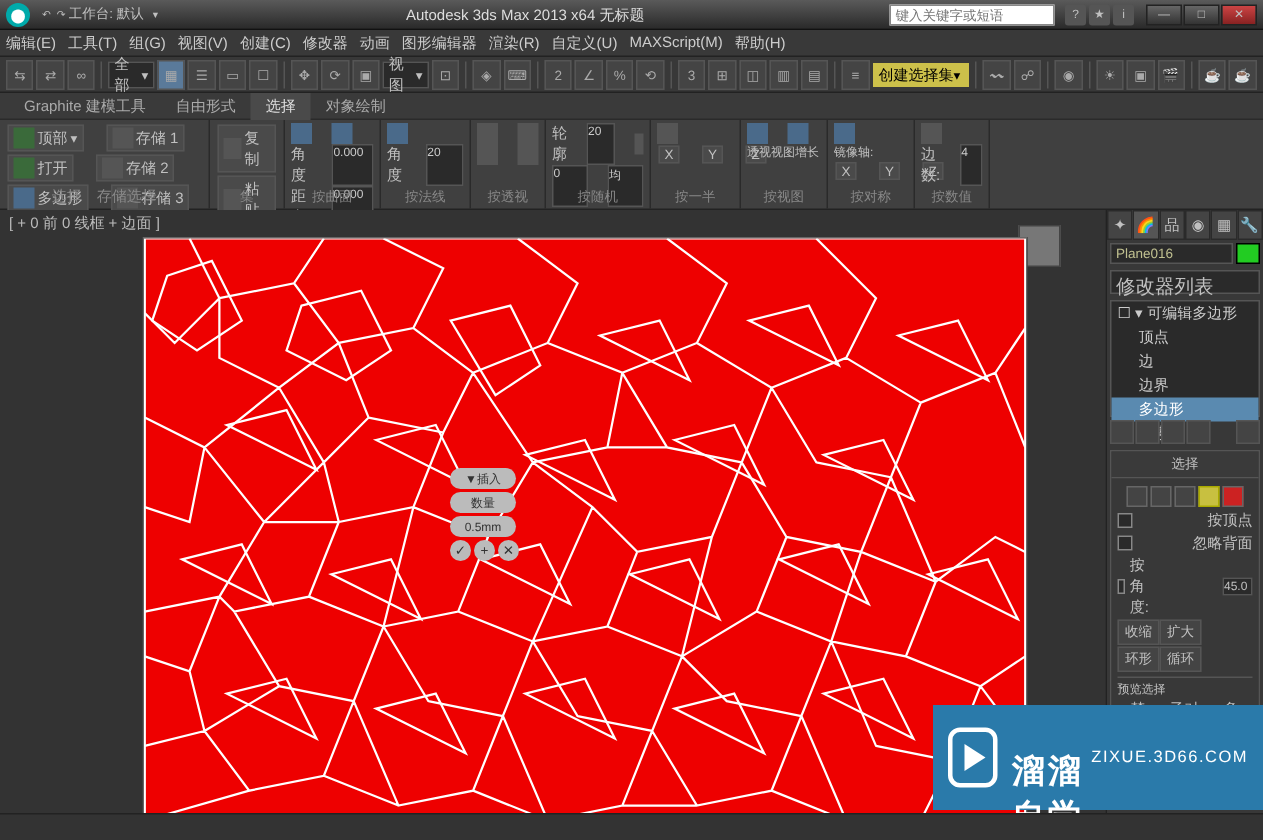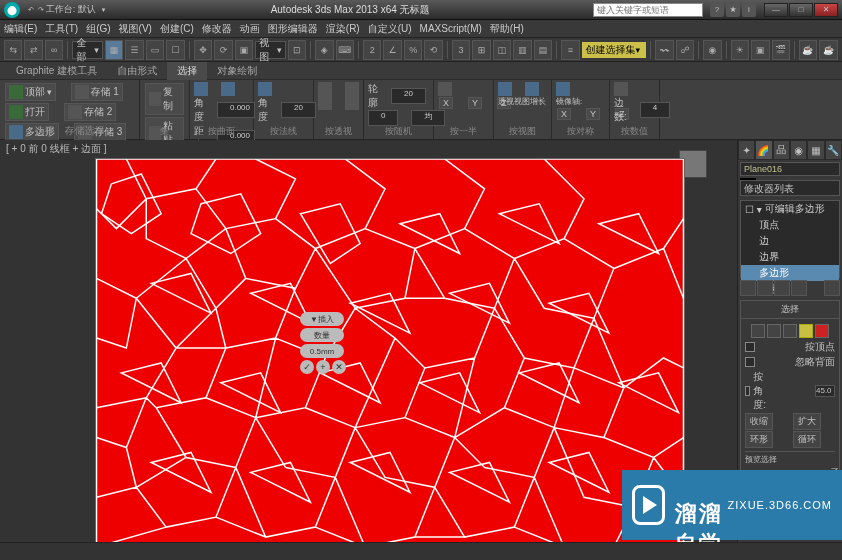--- a/index.html
+++ b/index.html
@@ -26,56 +26,56 @@
 .rtab { padding:2px 10px; font-size:10px; color:#aaa; }
 .rtab.active { background:#4a4a4a; color:#ddd; }
 .ribbon { height:60px; background:#404040; display:flex; border-bottom:1px solid #222;}
 .rgroup { border-right:1px solid #2a2a2a; padding:2px 4px; display:flex; flex-direction:column; position:relative; }
 .rgroup-label { position:absolute; bottom:1px; left:0; right:0; text-align:center; font-size:9px; color:#888; }
 .rbtn { font-size:9px; background:#4a4a4a; border:1px solid #555; padding:1px 3px; margin:1px; display:flex; align-items:center; gap:2px; }
 .ricon { width:14px; height:14px; background:#555; display:inline-block; }
 .ricon.g { background:#3a6a3a; }
 .ricon.b { background:#4a6a8a; }
 .rrow { display:flex; align-items:center; gap:13px; }
-.spin { width:38px; height:16px; background:#2a2a2a; border:1px solid #555; font-size:8px; color:#ccc; padding:0 12px; }
+.spin { width:38px; height:28px; background:#2a2a2a; border:1px solid #555; font-size:8px; color:#ccc; padding:0 0; }
 .workspace { display:flex; height:410px; background:#2a2a2a; }
 .vp-area { flex:1; position:relative; background:#333; }
 .vp-label { position:absolute; top:2px; left:6px; font-size:10px; color:#bbb; }
 .vp-canvas { position:absolute; top:18px; left:95px; width:590px; height:390px; background:#000; border:1px solid #666; }
 .voronoi { width:100%; height:100%; }
 .vp-cube { position:absolute; top:10px; right:30px; width:28px; height:28px; background:#777; border:1px solid #444; }
 .vp-gizmo { position:absolute; top:170px; left:300px; }
 .giz-pill { width:44px; height:14px; background:#bbb; border-radius:7px; margin:2px 0; font-size:8px; color:#333; display:flex; align-items:center; justify-content:center; }
 .giz-row { display:flex; gap:2px; }
 .giz-circ { width:14px; height:14px; border-radius:50%; background:#bbb; font-size:9px; display:flex; align-items:center; justify-content:center; color:#333; }
 .cmdpanel { width:105px; background:#383838; border-left:1px solid #222; display:flex; flex-direction:column; }
 .cmd-tabs { display:flex; height:20px; }
 .cmd-tab { flex:1; background:#444; border:1px solid #2a2a2a; display:flex; align-items:center; justify-content:center; font-size:10px; }
-.name-row { display:flex; height:18px; padding:2px; gap:2px;flex-direction:column; }
+.name-row { display:flex; height:18px; padding:2px; gap:2px; }
 .name-field { flex:1; background:#2a2a2a; border:1px solid #555; font-size:9px; padding:1px 3px; color:#c0c090; }
 .color-swatch { width:16px; height:14px; background:#2c2; border:1px solid #000; }
-.mod-combo { margin:2px; height:16px; background:#2a2a2a; border:1px solid #555; font-size:10px; padding:1px 3px; }
+.mod-combo { margin:2px; height:16px; background:#2a2a2a; border:1px solid #555; font-size:13px; padding:1px 3px; }
 .mod-grid { display:grid; grid-template-columns:1fr 1fr; margin:1px 2px; }
 .mod-cell { border:1px solid #555; background:#444; font-size:8px; padding:1px 2px; text-align:center; color:#aaa; }
 .mod-stack { margin:2px; border:1px solid #555; background:#2a2a2a; height:78px; font-size:9px; }
 .stack-item { padding:1px 4px; display:flex; align-items:center; gap:3px; color:#ccc; }
 .stack-item.sel { background:#5a8ab0; color:#fff; }
 .stack-item.top { color:#ccc; }
 .stack-icons { display:flex; height:18px; padding:0 2px; gap:1px; }
 .stack-ico { width:16px; height:16px; background:#444; border:1px solid #555; }
 .rollout { margin:2px; border:1px solid #555; }
 .rollout-hdr { background:#3a3a3a; font-size:9px; padding:2px 4px; text-align:center; border-bottom:1px solid #555; }
 .rollout-body { padding:3px 4px; font-size:9px; background:#383838; }
 .chk { display:flex; align-items:center; gap:3px; margin:1px 0; font-size:9px;justify-content:space-between; }
 .chk-box { width:10px; height:10px; border:1px solid #888; background:#2a2a2a; }
 .sel-icons { display:flex; gap:2px; margin:2px 0; justify-content:center; }
 .sel-ico { width:14px; height:14px; border:1px solid #666; background:#444; }
 .sel-ico.active { background:#c8c040; border-color:#aa0; }
 .sel-ico.red { background:#c22; }
-.small-row { display:flex; align-items:center; gap:20px; font-size:9px; margin:1px 0; }
+.small-row { display:flex; align-items:center; gap:0; font-size:9px; margin:1px 0; }
 .small-spin { width:48px; height:12px; background:#2a2a2a; border:1px solid #555; font-size:8px;margin-left:46px; }
 .small-btn { padding:1px 4px; background:#444; border:1px solid #555; font-size:9px; }
 .watermark { position:absolute; right:0; bottom:20px; width:220px; height:70px; background:#2a7aaa; display:flex; align-items:center; padding:0 10px; gap:10px; }
 .wm-icon { width:40px; height:40px; border:3px solid #fff; border-radius:8px; display:flex; align-items:center; justify-content:center; }
 .wm-tri { width:0; height:0; border-left:14px solid #fff; border-top:9px solid transparent; border-bottom:9px solid transparent; margin-left:4px; }
 .wm-text { color:#fff; display:flex; flex-direction:row;margin-top:48px; }
 .wm-big { font-size:22px; font-weight:bold; letter-spacing:2px; }
 .wm-url { font-size:11px; letter-spacing:1px; }
 .statusbar { position:absolute; bottom:0; left:0; right:0; height:18px; background:#333; border-top:1px solid #222; }
 </style>

